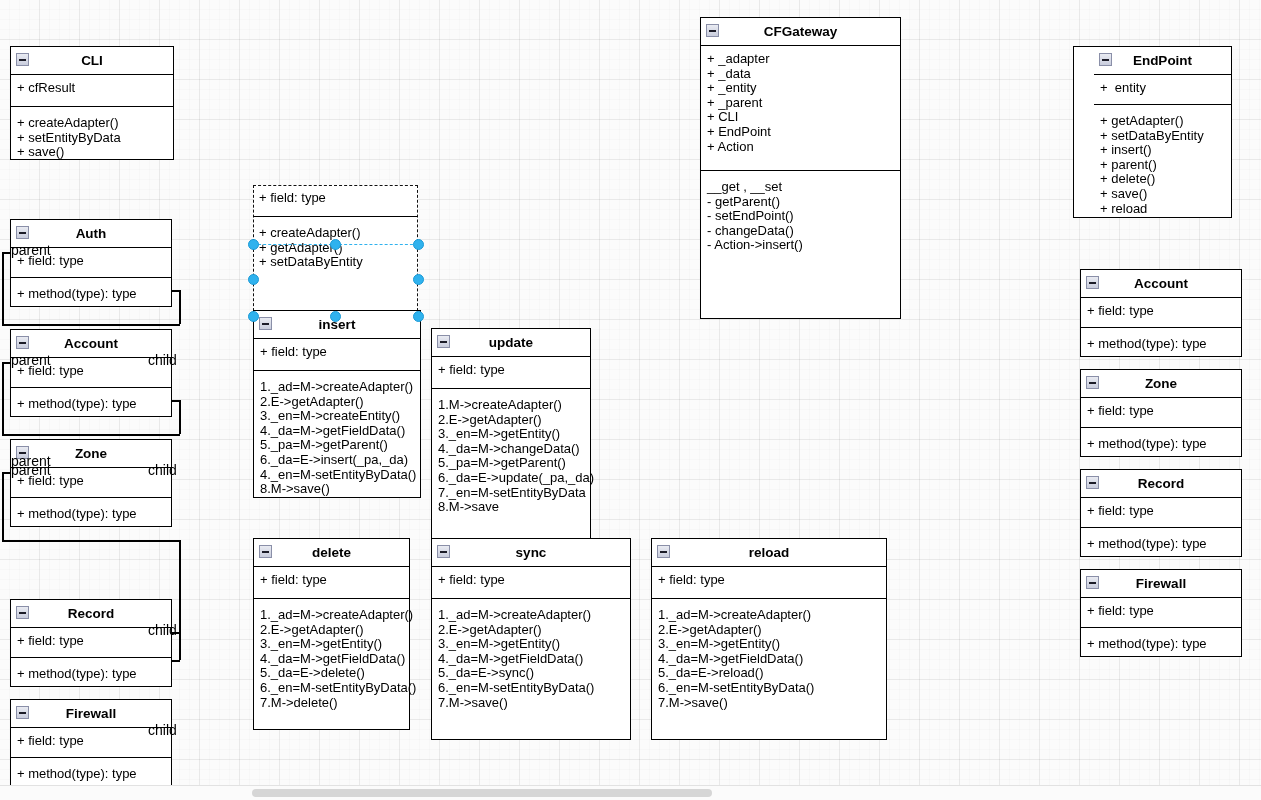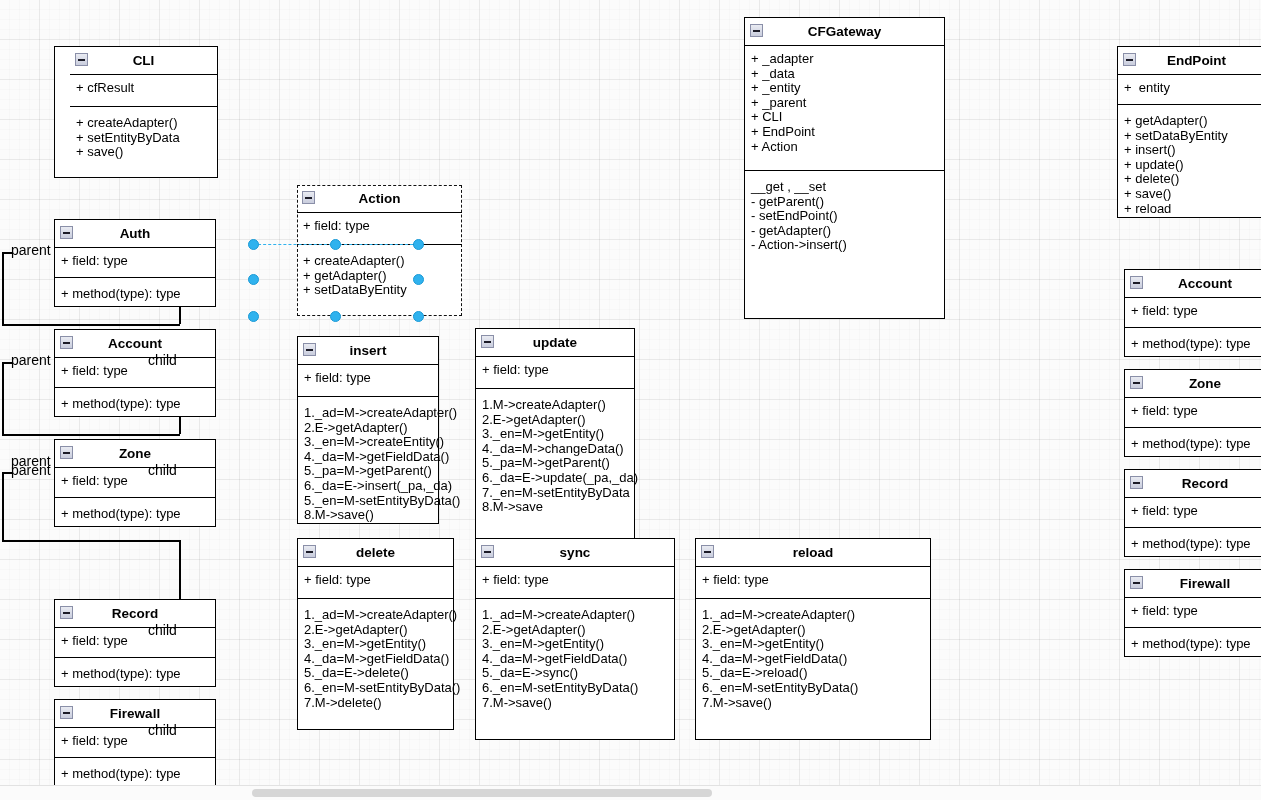--- a/index.html
+++ b/index.html
@@ -19,21 +19,20 @@
     background-size:40px 40px,40px 40px,10px 10px,10px 10px;
     background-position:-1px -1px,-1px -1px,-1px -1px,-1px -1px;
   }
   
   .uml{
     position:absolute;
     background:#ffffff;
     border:1.6px solid #000000;
     box-sizing:border-box;
     z-index:5;
-    margin-left:44px;
   }
   .uml .hdr{
     position:relative;
     border-bottom:1.6px solid #000;
     text-align:center;
     font-weight:bold;
     font-size:13.5px;
     color:#000;
     padding:6px 0 6px 0;
     line-height:15px;
@@ -114,21 +113,21 @@
     <div class="conn h" style="left: 2px; top: 434px; width: 178px;"></div>
     <div class="conn v" style="left: 179px; top: 400px; height: 34px;"></div>
     <div class="conn h" style="left: 156px; top: 400px; width: 24px;"></div>
     <div class="conn h" style="left: 2px; top: 472px; width: 10px;"></div>
     <div class="conn v" style="left: 2px; top: 472px; height: 68px;"></div>
     <div class="conn h" style="left: 2px; top: 540px; width: 178px;"></div>
     <div class="conn v" style="left: 179px; top: 540px; height: 120px;"></div>
     <div class="conn h" style="left: 156px; top: 660px; width: 24px;"></div>
     <div class="conn h" style="left: 156px; top: 632px; width: 24px;"></div>
     <div class="conn v" style="left: 179px; top: 632px; height: 28px;"></div>
-    <div class="uml" style="left: 10px; top: 46px; width: 164px; height: 132px; padding-left: 15px;">
+    <div class="uml" style="left: 10px; top: 46px; width: 164px; height: 114px;">
       <div class="content">
         <div class="hdr"><span class="collapse">
             <i></i>
           </span><span>CLI</span></div>
         <div class="sect" style="height: 32px;">
           <div class="ln">+ cfResult</div>
         </div>
         <div class="sect last pad-top" style="height: 54px;">
           <div class="ln">+ createAdapter()</div>
           <div class="ln">+ setEntityByData</div>
@@ -197,58 +196,55 @@
           <div class="ln">+ field: type</div>
         </div>
         <div class="sect last pad-top" style="height: 30px;">
           <div class="ln">+ method(type): type</div>
         </div>
       </div>
     </div>
     <div class="uml selected" style="left: 253px; top: 185px; width: 165px; height: 131px;">
       <div class="innerbox"></div>
       <div class="content">
-        <div class="hdr"><span class="collapse">
-            <i></i>
-          </span><span>Action</span></div>
         <div class="sect" style="height: 32px;">
           <div class="ln">+ field: type</div>
         </div>
         <div class="sect last pad-top" style="height: 70px;">
           <div class="ln">+ createAdapter()</div>
           <div class="ln">+ getAdapter()</div>
           <div class="ln">+ setDataByEntity</div>
         </div>
       </div>
     </div>
     <div class="midline" style="left: 253px; top: 244px; width: 165px;"></div>
     <div class="handle" style="left: 247.5px; top: 238.5px;"></div>
     <div class="handle" style="left: 330px; top: 238.5px;"></div>
     <div class="handle" style="left: 412.5px; top: 238.5px;"></div>
     <div class="handle" style="left: 247.5px; top: 273.5px;"></div>
     <div class="handle" style="left: 412.5px; top: 273.5px;"></div>
     <div class="handle" style="left: 247.5px; top: 310.5px;"></div>
     <div class="handle" style="left: 330px; top: 310.5px;"></div>
     <div class="handle" style="left: 412.5px; top: 310.5px;"></div>
-    <div class="uml" style="left: 253px; top: 336px; width: 142px; height: 188px;">
+    <div class="uml" style="left: 253px; top: 310px; width: 168px; height: 188px;">
       <div class="content">
         <div class="hdr"><span class="collapse">
             <i></i>
           </span><span>insert</span></div>
         <div class="sect" style="height: 32px;">
           <div class="ln">+ field: type</div>
         </div>
         <div class="sect last pad-top" style="height: 126px;">
           <div class="ln">1._ad=M-&gt;createAdapter()</div>
           <div class="ln">2.E-&gt;getAdapter()</div>
           <div class="ln">3._en=M-&gt;createEntity()</div>
           <div class="ln">4._da=M-&gt;getFieldData()</div>
           <div class="ln">5._pa=M-&gt;getParent()</div>
           <div class="ln">6._da=E-&gt;insert(_pa,_da)</div>
-          <div class="ln">5._en=M-setEntityByData()</div>
+          <div class="ln">4._en=M-setEntityByData()</div>
           <div class="ln">8.M-&gt;save()</div>
         </div>
       </div>
     </div>
     <div class="uml" style="left: 431px; top: 328px; width: 160px; height: 232px;">
       <div class="content">
         <div class="hdr"><span class="collapse">
             <i></i>
           </span><span>update</span></div>
         <div class="sect" style="height: 32px;">
@@ -334,38 +330,38 @@
           <div class="ln">+ _entity</div>
           <div class="ln">+ _parent</div>
           <div class="ln">+ CLI</div>
           <div class="ln">+ EndPoint</div>
           <div class="ln">+ Action</div>
         </div>
         <div class="sect last pad-top" style="height: 142px;">
           <div class="ln">__get , __set</div>
           <div class="ln">- getParent()</div>
           <div class="ln">- setEndPoint()</div>
-          <div class="ln">- getAdapter()</div>
+          <div class="ln">- changeData()</div>
           <div class="ln">- Action-&gt;insert()</div>
         </div>
       </div>
     </div>
-    <div class="uml" style="left: 1073px; top: 46px; width: 159px; height: 172px;">
+    <div class="uml" style="left: 1073px; top: 46px; width: 159px; height: 172px; padding-left: 20px;">
       <div class="content">
         <div class="hdr"><span class="collapse">
             <i></i>
           </span><span>EndPoint</span></div>
         <div class="sect" style="height: 30px;">
           <div class="ln">+  entity</div>
         </div>
         <div class="sect last pad-top" style="height: 112px;">
           <div class="ln">+ getAdapter()</div>
           <div class="ln">+ setDataByEntity</div>
           <div class="ln">+ insert()</div>
-          <div class="ln">+ update()</div>
+          <div class="ln">+ parent()</div>
           <div class="ln">+ delete()</div>
           <div class="ln">+ save()</div>
           <div class="ln">+ reload</div>
         </div>
       </div>
     </div>
     <div class="uml" style="left: 1080px; top: 269px; width: 162px; height: 88px;">
       <div class="content">
         <div class="hdr"><span class="collapse">
             <i></i>

